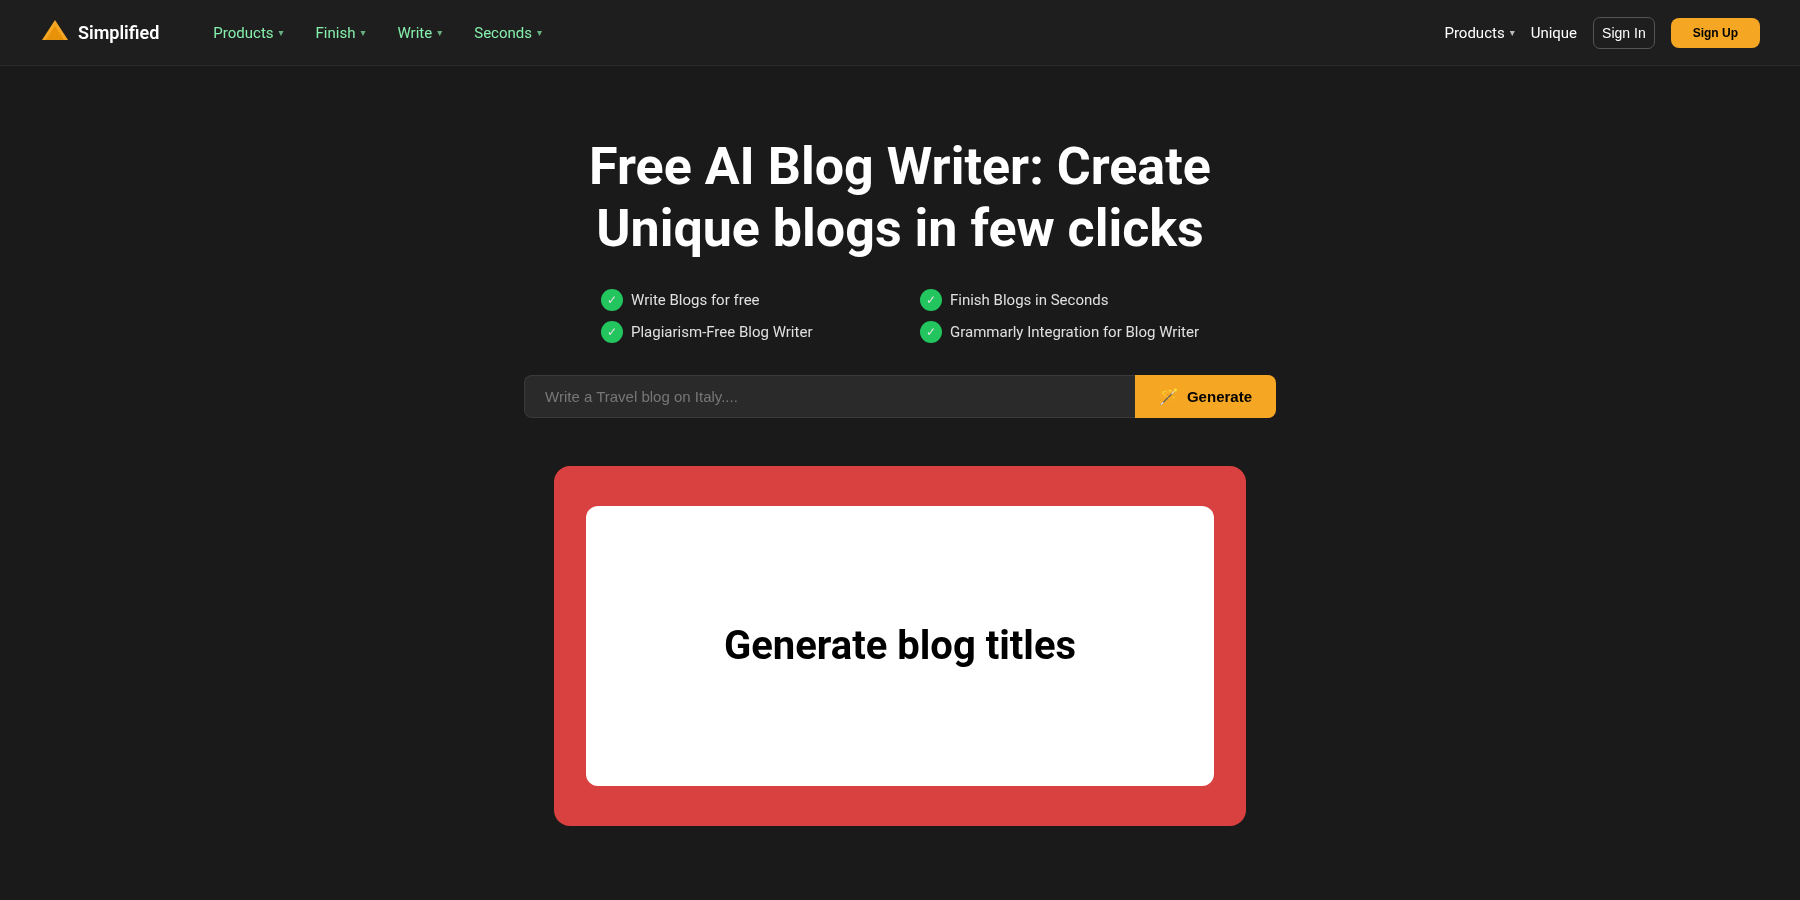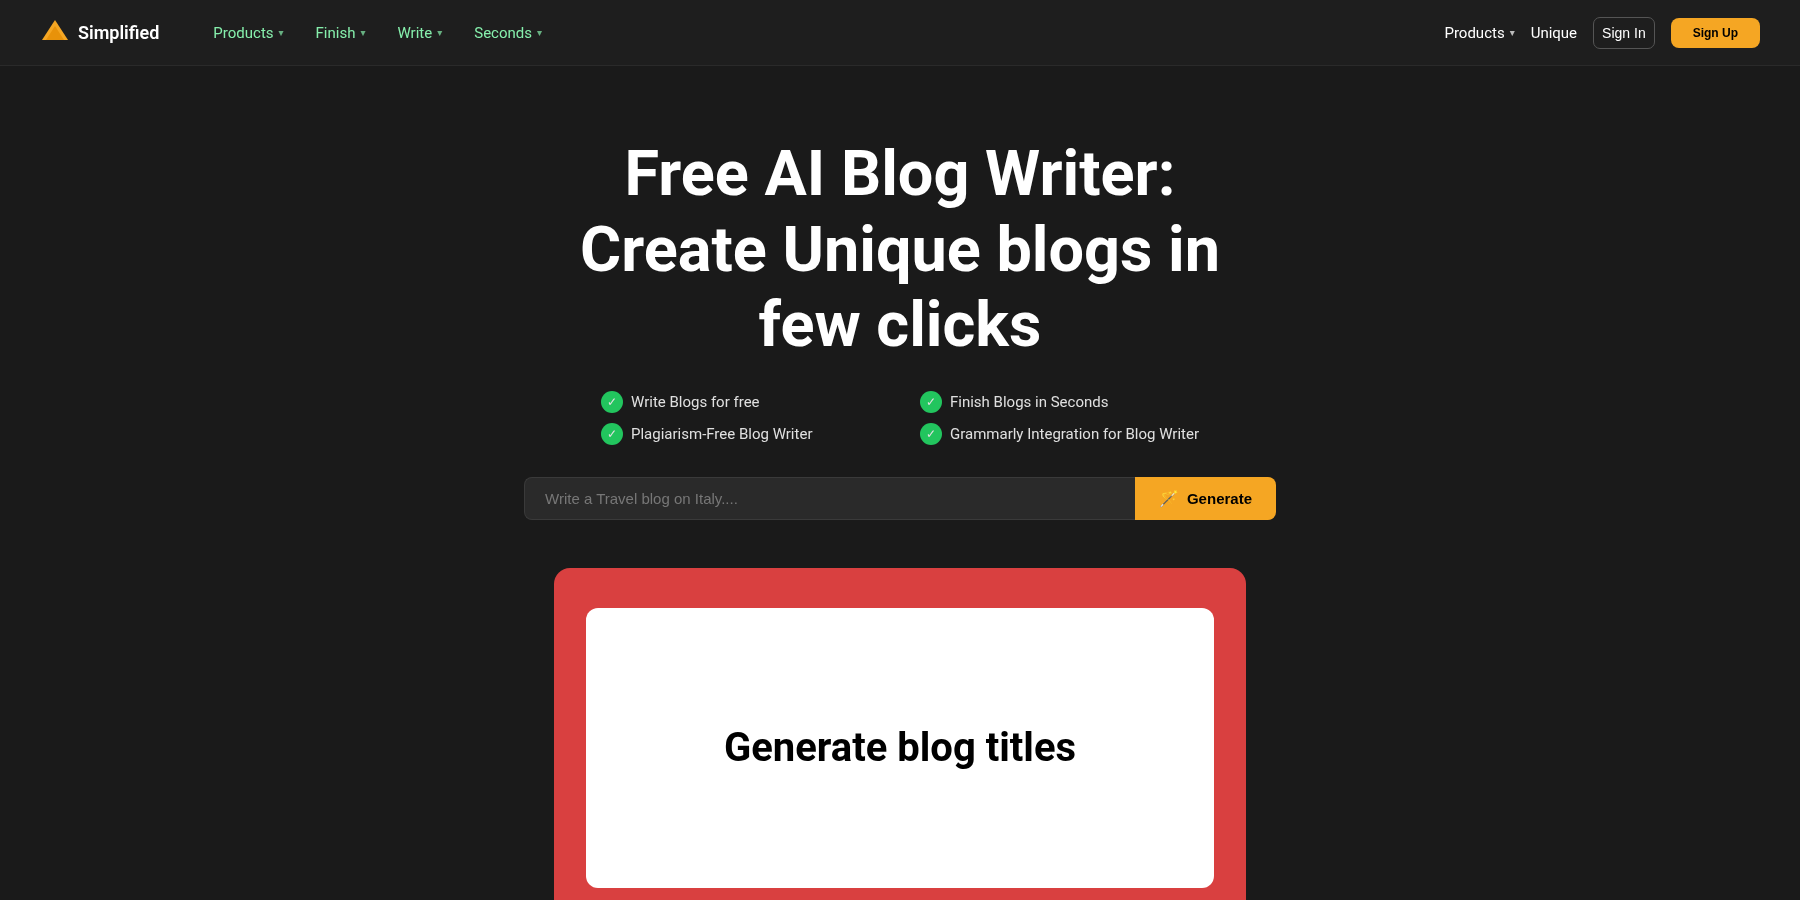--- a/index.html
+++ b/index.html
@@ -116,21 +116,21 @@
 
     
     .main-content {
       display: flex;
       flex-direction: column;
       align-items: center;
       padding-top: 70px;
     }
 
     .hero-title {
-      font-size: 63px;
+      font-size: 52px;
       font-weight: 700;
       text-align: center;
       line-height: 1.2;
       max-width: 720px;
       margin-bottom: 28px;
     }
 
     .features-grid {
       display: grid;
       grid-template-columns: 1fr 1fr;

